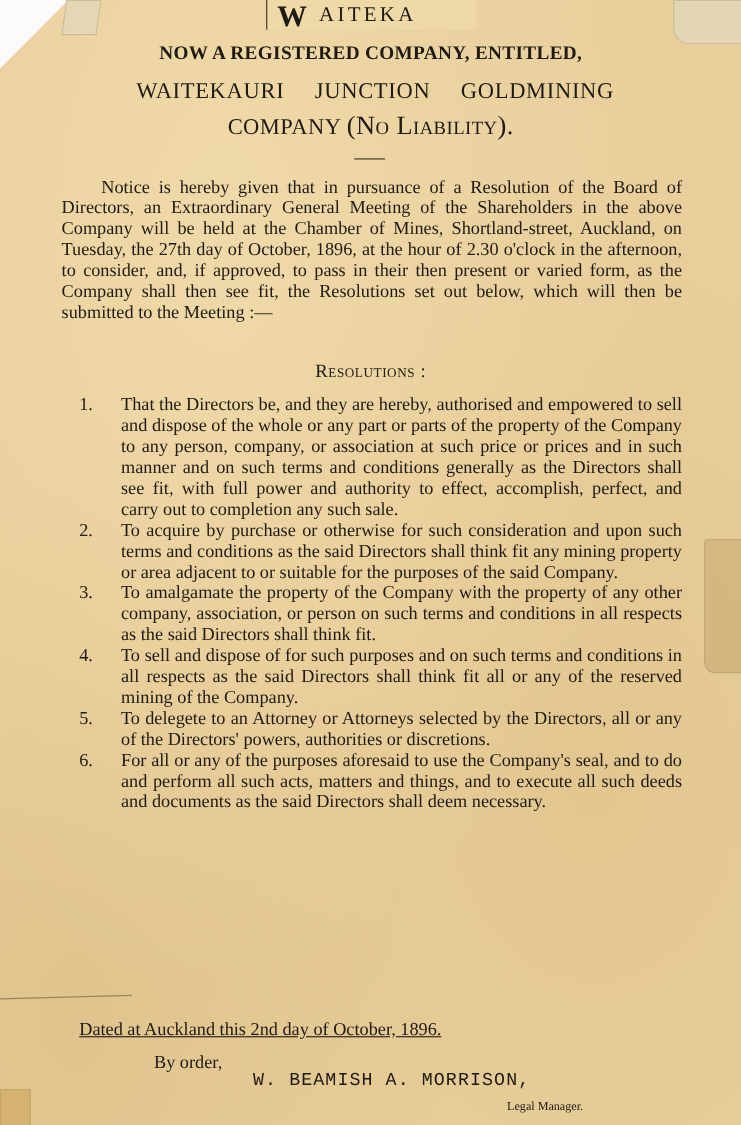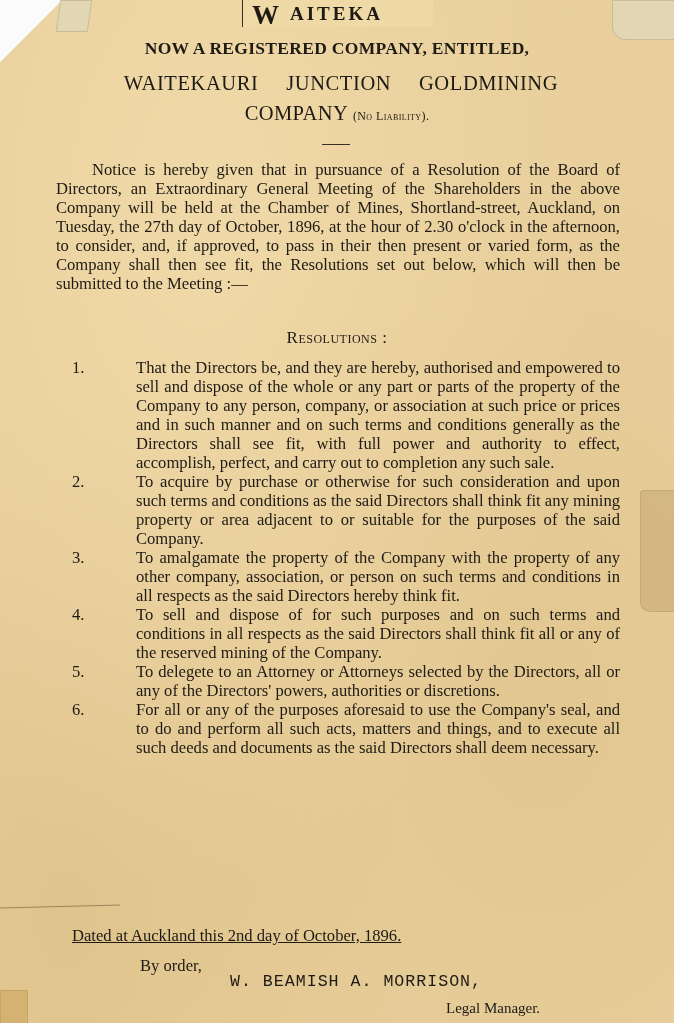--- a/index.html
+++ b/index.html
@@ -33,57 +33,57 @@
       position: absolute; left: 242px; top: 0; width: 190px; height: 27px;
       border-left: 1px solid #3a2e20;
       background: rgba(240,220,170,0.6);
     }
     .w-glyph {
       position: absolute; left: 252px; top: 2px; font-size: 27px; font-weight: bold;
       letter-spacing: -4px; line-height: 26px;
     }
     .top-title {
       position: absolute; left: 290px; top: 4px;
-      font-size: 19px; letter-spacing: 3px; line-height: 20px; font-weight: bold;
+      font-size: 19px; letter-spacing: 3px; line-height: 20px;
     }
     .center { position: absolute; left: 0; width: 674px; text-align: center; }
     .line1 { top: 38px; font-size: 17.5px; letter-spacing: 0.3px; font-weight: bold; }
     .line2 { top: 72px; font-size: 20.5px; word-spacing: 22px; letter-spacing: 0.6px; padding-left: 4px; }
     .line3 { top: 102px; font-size: 20.5px; letter-spacing: 0.4px; }
-    .smallcaps { font-variant: small-caps; font-size: 12px; }
+    .smallcaps { font-variant: small-caps; font-size: 24px; }
     .rule {
       position: absolute; left: 322px; top: 144px; width: 28px; height: 1px; background: #3a2e20;
     }
     .notice {
       position: absolute; left: 56px; top: 160px; width: 564px;
       font-size: 16.6px; line-height: 19px; text-align: justify;
     }
     .notice .indent { display: inline-block; width: 36px; }
     .res-heading {
       position: absolute; left: 0; width: 674px; top: 328px; text-align: center;
       font-variant: small-caps; font-size: 17px; letter-spacing: 0.5px;
     }
     .res-list {
       position: absolute; left: 72px; top: 358px; width: 548px;
       font-size: 16.6px; line-height: 19px;
     }
     .res-item { position: relative; padding-left: 38px; margin-bottom: 0px; }
     .res-num { position: absolute; left: 0; top: 0; width: 30px; }
-    .res-text { text-align: justify; margin-left: 26px; }
+    .res-text { text-align: justify; }
     .dated {
       position: absolute; left: 72px; top: 926px; font-size: 16.6px; text-decoration: underline;
     }
     .byorder {
       position: absolute; left: 92px; top: 956px; font-size: 16.6px; margin-left: 48px;
     }
     .signer {
       position: absolute; left: 230px; top: 972px; font-size: 16.6px; letter-spacing: 1px; font-family: Liberation Mono, monospace;
     }
     .title-role {
-      position: absolute; left: 446px; top: 1000px; font-size: 15px;
+      position: absolute; left: 461px; top: 1000px; font-size: 11px;
     }
     .crease {
       position: absolute; left: 0; top: 906px; width: 120px; height: 1px;
       background: rgba(90,70,40,0.5); transform: rotate(-1.5deg);
     }
   </style>
 </head>
 <body>
 
 <div class="paper"></div>
@@ -113,21 +113,21 @@
   <div class="res-item">
     <span class="res-num">1.</span>
     <div class="res-text">That the Directors be, and they are hereby, authorised and empowered to sell and dispose of the whole or any part or parts of the property of the Company to any person, company, or association at such price or prices and in such manner and on such terms and conditions generally as the Directors shall see fit, with full power and authority to effect, accomplish, perfect, and carry out to completion any such sale.</div>
   </div>
   <div class="res-item">
     <span class="res-num">2.</span>
     <div class="res-text">To acquire by purchase or otherwise for such consideration and upon such terms and conditions as the said Directors shall think fit any mining property or area adjacent to or suitable for the purposes of the said Company.</div>
   </div>
   <div class="res-item">
     <span class="res-num">3.</span>
-    <div class="res-text">To amalgamate the property of the Company with the property of any other company, association, or person on such terms and conditions in all respects as the said Directors hereby think fit.</div>
+    <div class="res-text">To amalgamate the property of the Company with the property of any other company, association, or person on such terms and conditions in all respects as the said Directors shall think fit.</div>
   </div>
   <div class="res-item">
     <span class="res-num">4.</span>
     <div class="res-text">To sell and dispose of for such purposes and on such terms and conditions in all respects as the said Directors shall think fit all or any of the reserved mining of the Company.</div>
   </div>
   <div class="res-item">
     <span class="res-num">5.</span>
     <div class="res-text">To delegete to an Attorney or Attorneys selected by the Directors, all or any of the Directors' powers, authorities or discretions.</div>
   </div>
   <div class="res-item">

